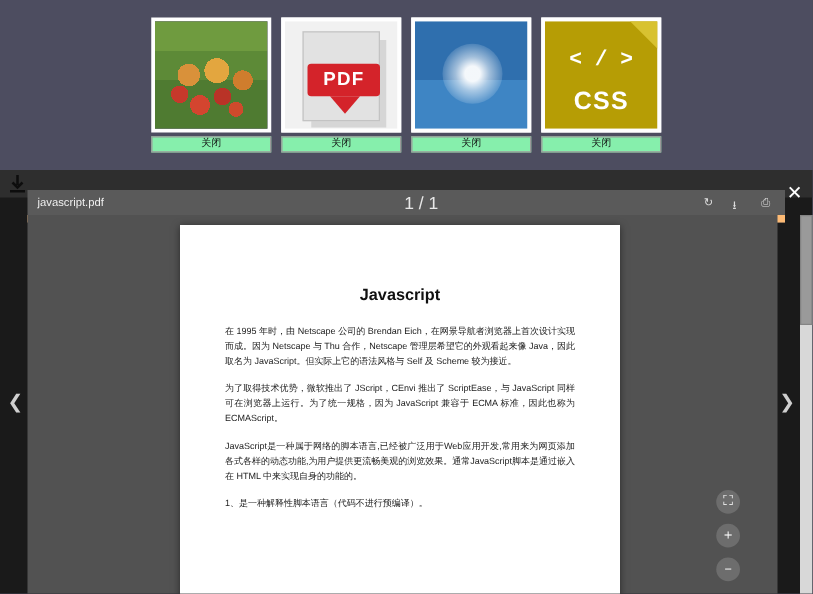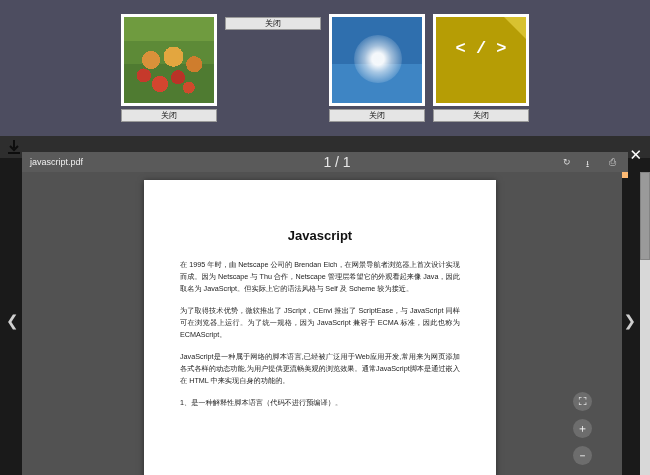--- a/index.html
+++ b/index.html
@@ -41,21 +41,21 @@
     border: 3px solid #ffffff;
     box-sizing: border-box;
     overflow: hidden;
     position: relative;
     background: #fff;
   }
   .close-btn {
     margin-top: 3px;
     width: 96px;
     height: 13px;
-    background: #e5e5e5;
+    background: #86efac;
     border: 1px solid #9a9a9a;
     box-sizing: border-box;
     font-size: 8px;
     line-height: 11px;
     text-align: center;
     color: #111;
     cursor: pointer;
     font-family: Liberation Mono, monospace;
   }
 
@@ -310,35 +310,43 @@
   <div class="thumbs">
 
     <div class="thumb-cell">
       <div class="thumb-img">
         <div class="apples"></div>
       </div>
       <div class="close-btn">关闭</div>
     </div>
 
     <div class="thumb-cell">
+      <div class="thumb-img">
+        <div class="pdf-thumb">
+          <div class="pdf-sheet"></div>
+          <div class="pdf-badge">PDF</div>
+          <div class="pdf-arrow"></div>
+        </div>
+      </div>
       <div class="close-btn">关闭</div>
     </div>
 
     <div class="thumb-cell">
       <div class="thumb-img">
         <div class="dandelion"></div>
       </div>
       <div class="close-btn">关闭</div>
     </div>
 
     <div class="thumb-cell">
       <div class="thumb-img">
         <div class="css-thumb">
           <div class="css-fold"></div>
           <div class="css-code">&lt; / &gt;</div>
+          <div class="css-label">CSS</div>
         </div>
       </div>
       <div class="close-btn">关闭</div>
     </div>
 
   </div>
 
   <div class="viewer">
 
     <div class="viewer-topbar">

